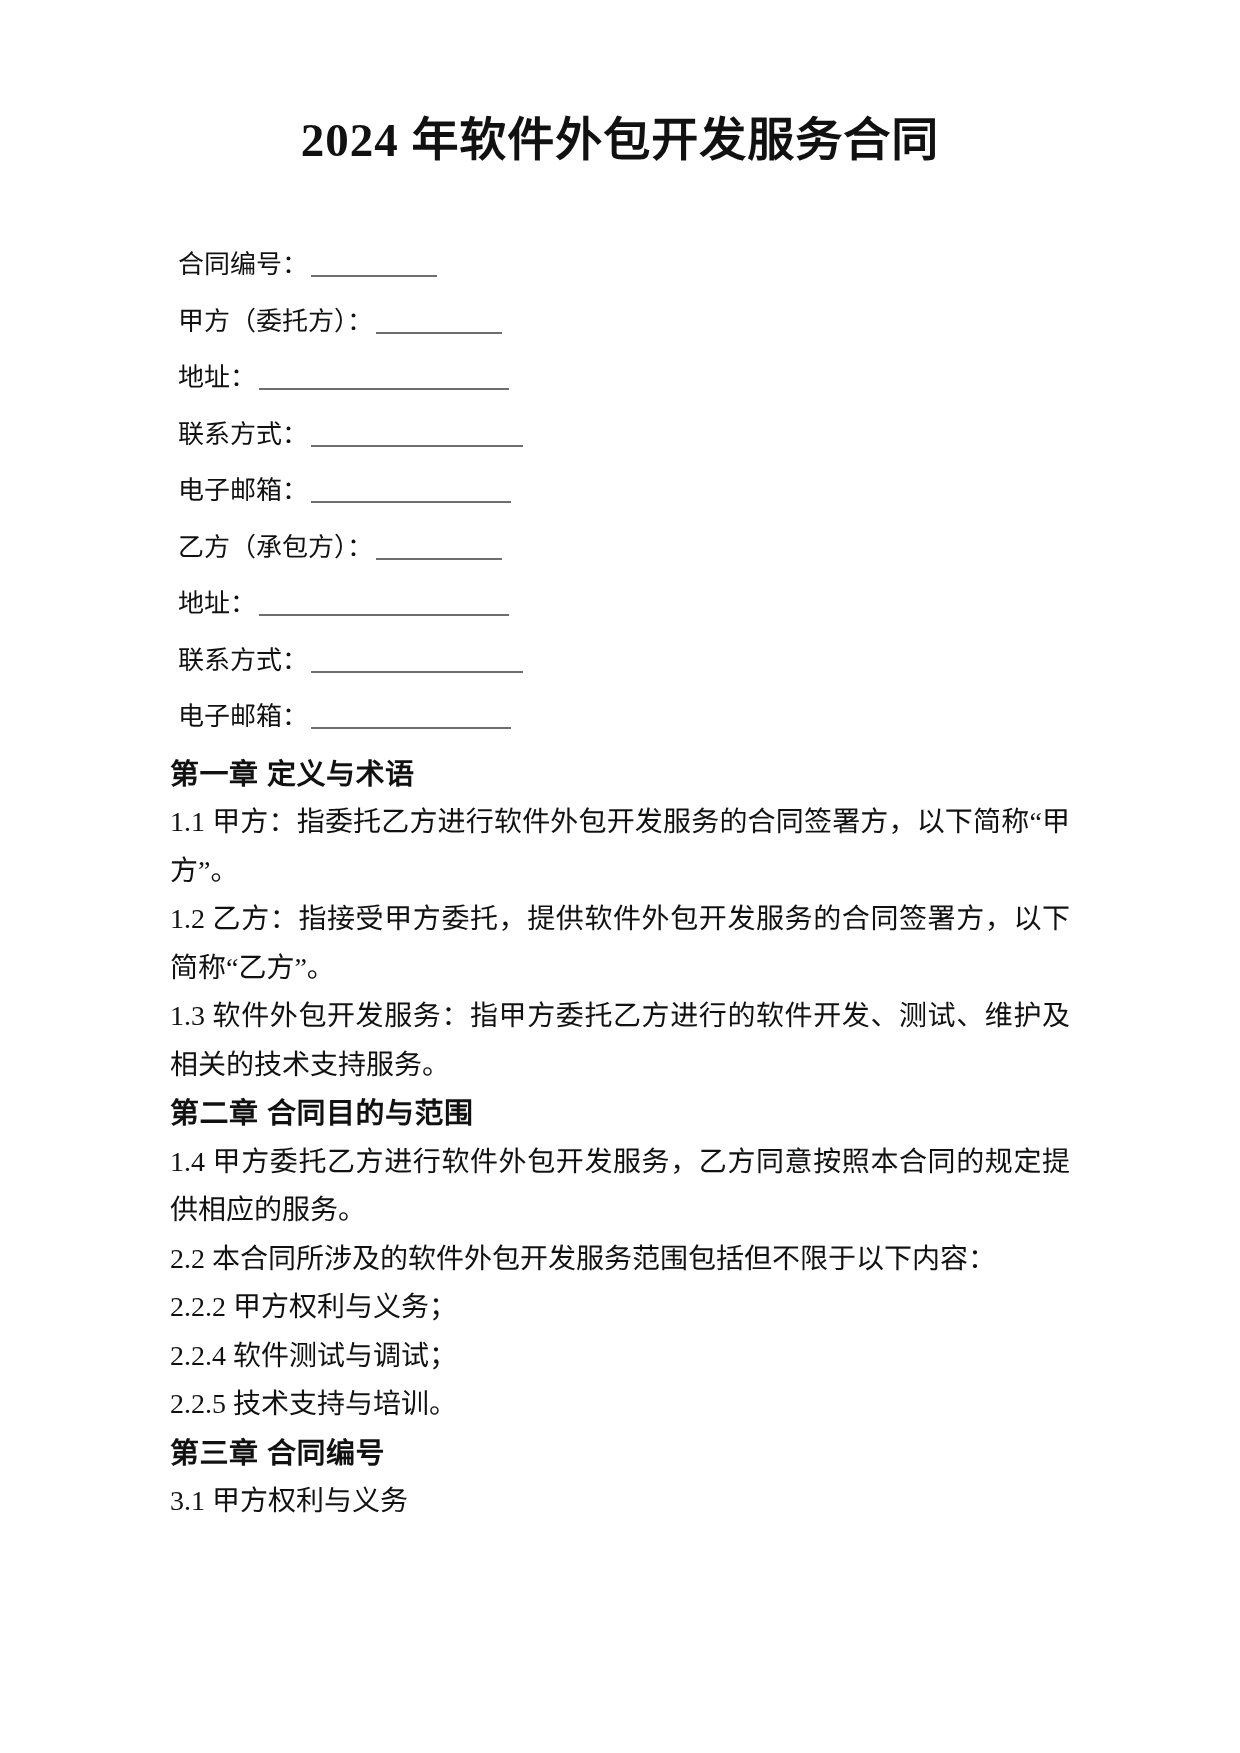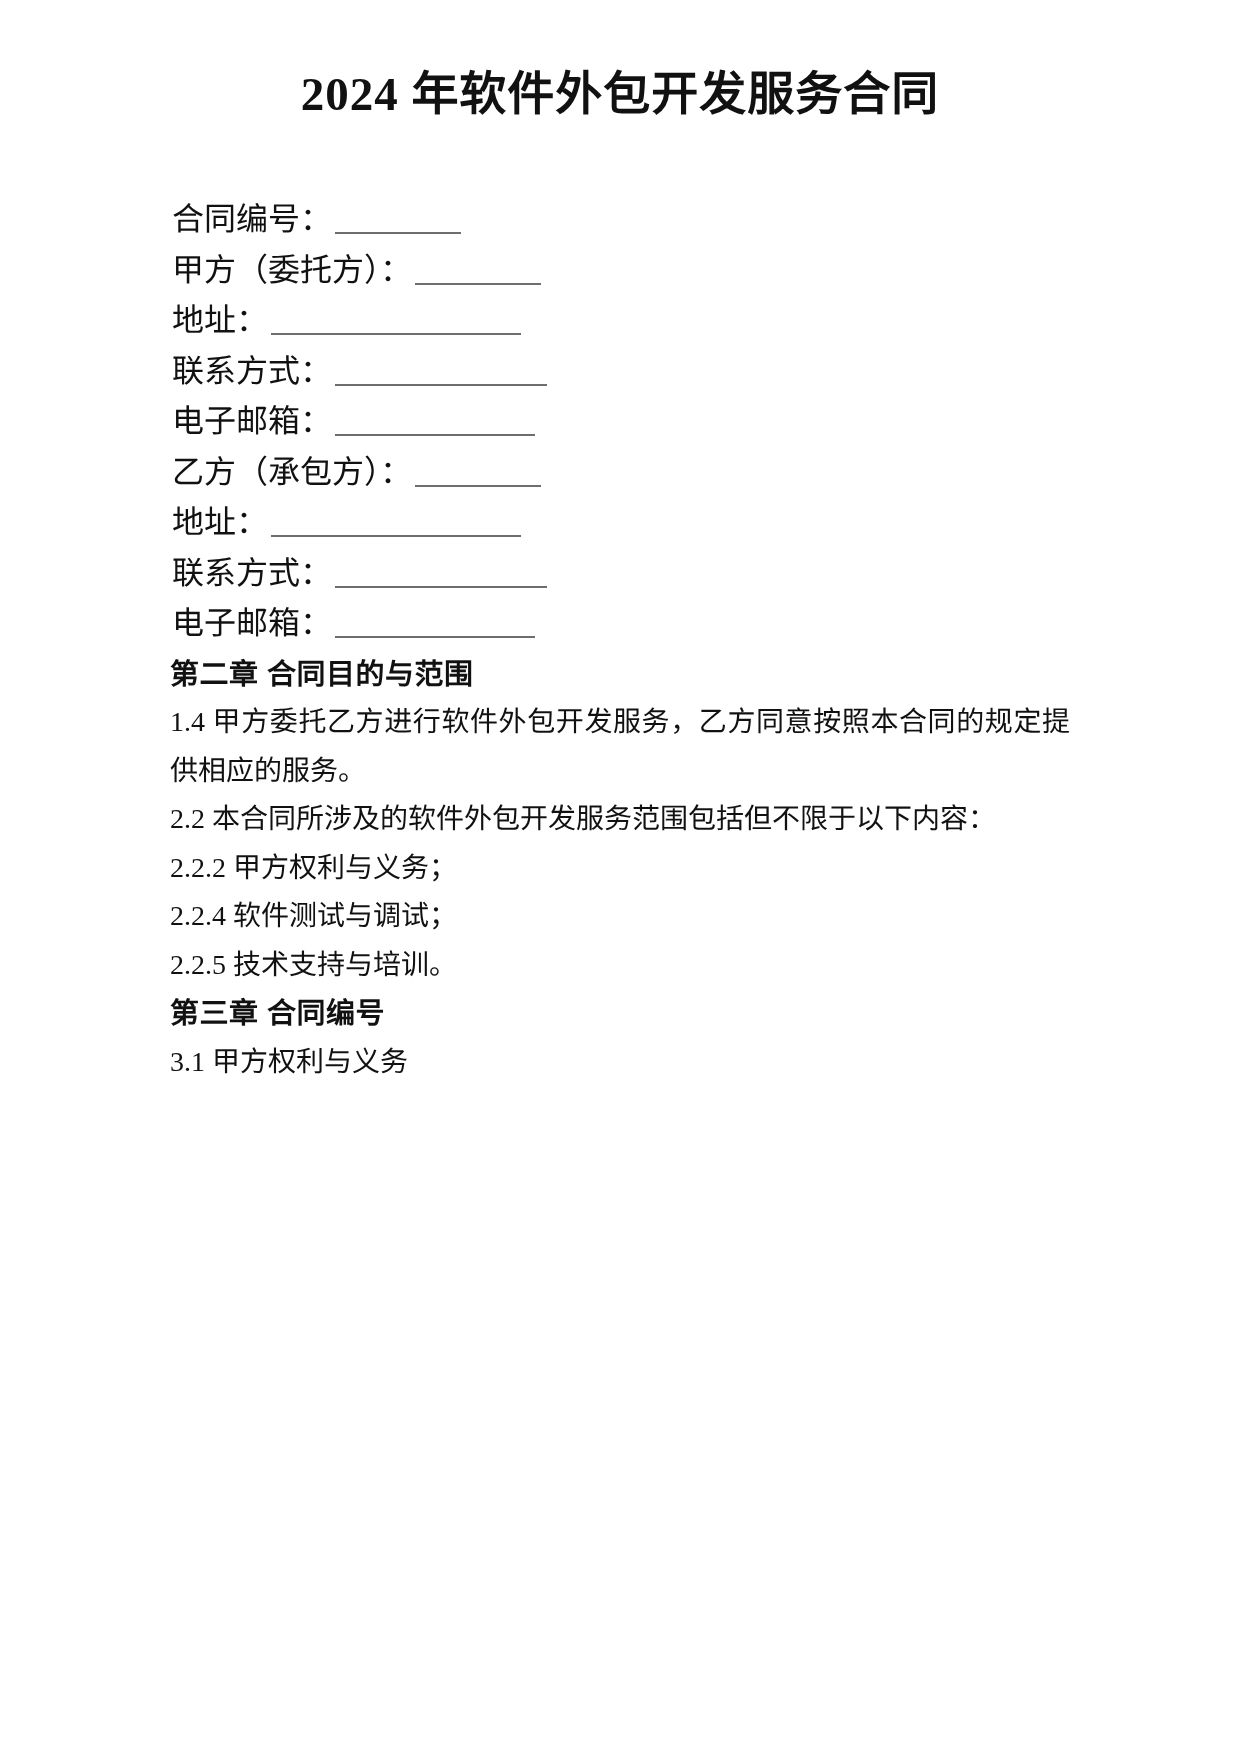--- a/index.html
+++ b/index.html
@@ -4,35 +4,35 @@
 <style>
   html,body{margin:0;padding:0;background:#ffffff;}
   body{
     width:1240px;height:1753px;overflow:hidden;
     color:#111;
     font-family:"Liberation Serif","DejaVu Serif",serif;
   }
   .page{
     box-sizing:border-box;
     width:1240px;height:1753px;
-    padding:60px 170px 0 170px;
+    padding:106px 170px 0 170px;
     background:#ffffff;
   }
   .doc-title{
     margin:0 0 66px 0;
     font-size:47px;
     font-weight:700;
     line-height:69px;
     text-align:center;
     letter-spacing:1px;
     white-space:nowrap;
   }
   .field{
-    margin:2px;
-    font-size:32px;
+    margin:8px;
+    font-size:26px;
     line-height:48.5px;
     white-space:nowrap;
   }
   .fill-line{
     display:inline-block;
     height:30px;
     margin-left:3px;
     border-bottom:2px solid #6e6e6e;
     vertical-align:-4px;
   }
@@ -86,20 +86,26 @@
       <span>地址：</span><span class="fill-line fill-address"></span>
     </p>
     <p class="field">
       <span>联系方式：</span><span class="fill-line fill-contact"></span>
     </p>
     <p class="field">
       <span>电子邮箱：</span><span class="fill-line fill-email"></span>
     </p>
   </div>
 
+  <section>
+    <h2 class="chapter-heading">第一章 定义与术语</h2>
+    <p class="clause">1.1 甲方：指委托乙方进行软件外包开发服务的合同签署方，以下简称“甲方”。</p>
+    <p class="clause">1.2 乙方：指接受甲方委托，提供软件外包开发服务的合同签署方，以下简称“乙方”。</p>
+    <p class="clause">1.3 软件外包开发服务：指甲方委托乙方进行的软件开发、测试、维护及相关的技术支持服务。</p>
+  </section>
 
   <section>
     <h2 class="chapter-heading">第二章 合同目的与范围</h2>
     <p class="clause">1.4 甲方委托乙方进行软件外包开发服务，乙方同意按照本合同的规定提供相应的服务。</p>
     <p class="clause">2.2 本合同所涉及的软件外包开发服务范围包括但不限于以下内容：</p>
     <p class="clause">2.2.2 甲方权利与义务；</p>
     <p class="clause">2.2.4 软件测试与调试；</p>
     <p class="clause">2.2.5 技术支持与培训。</p>
   </section>
 

